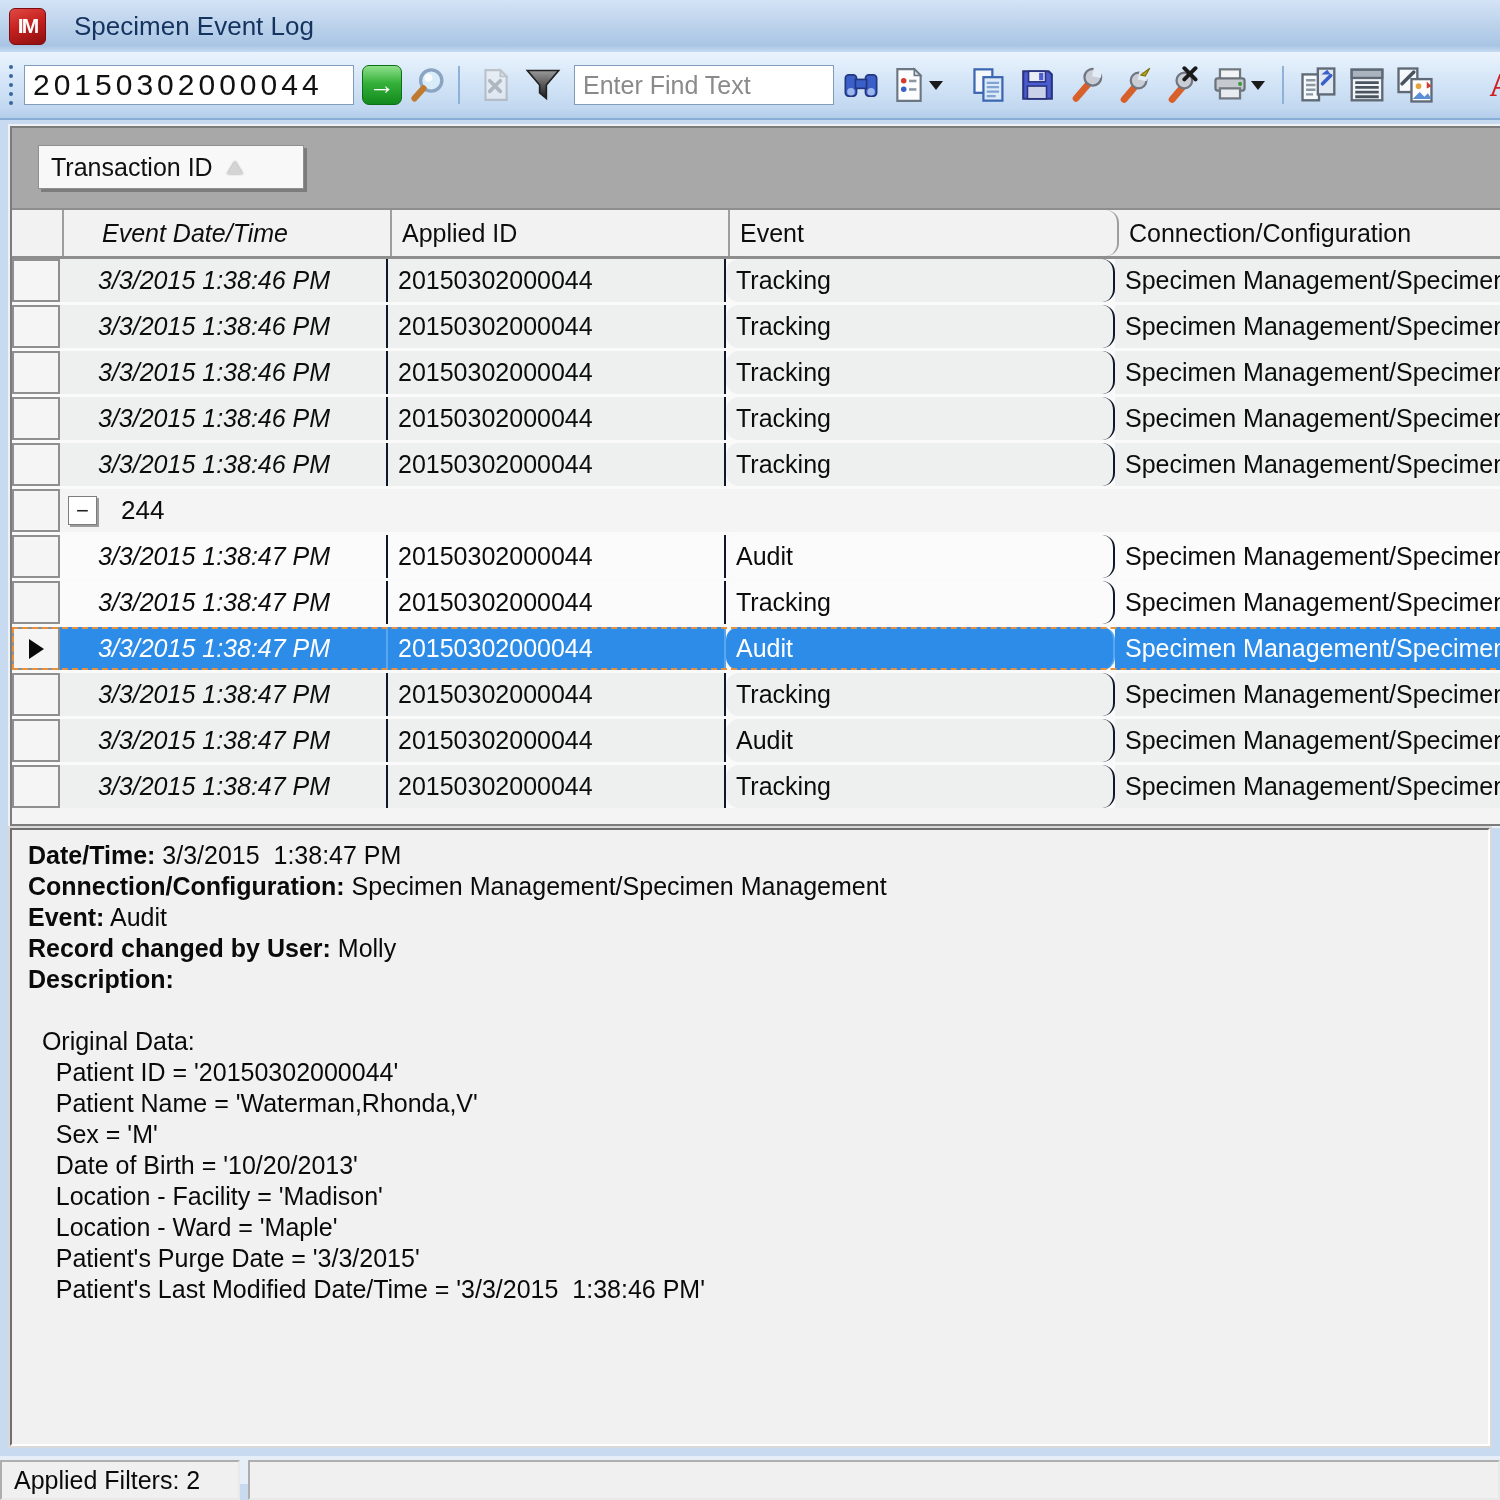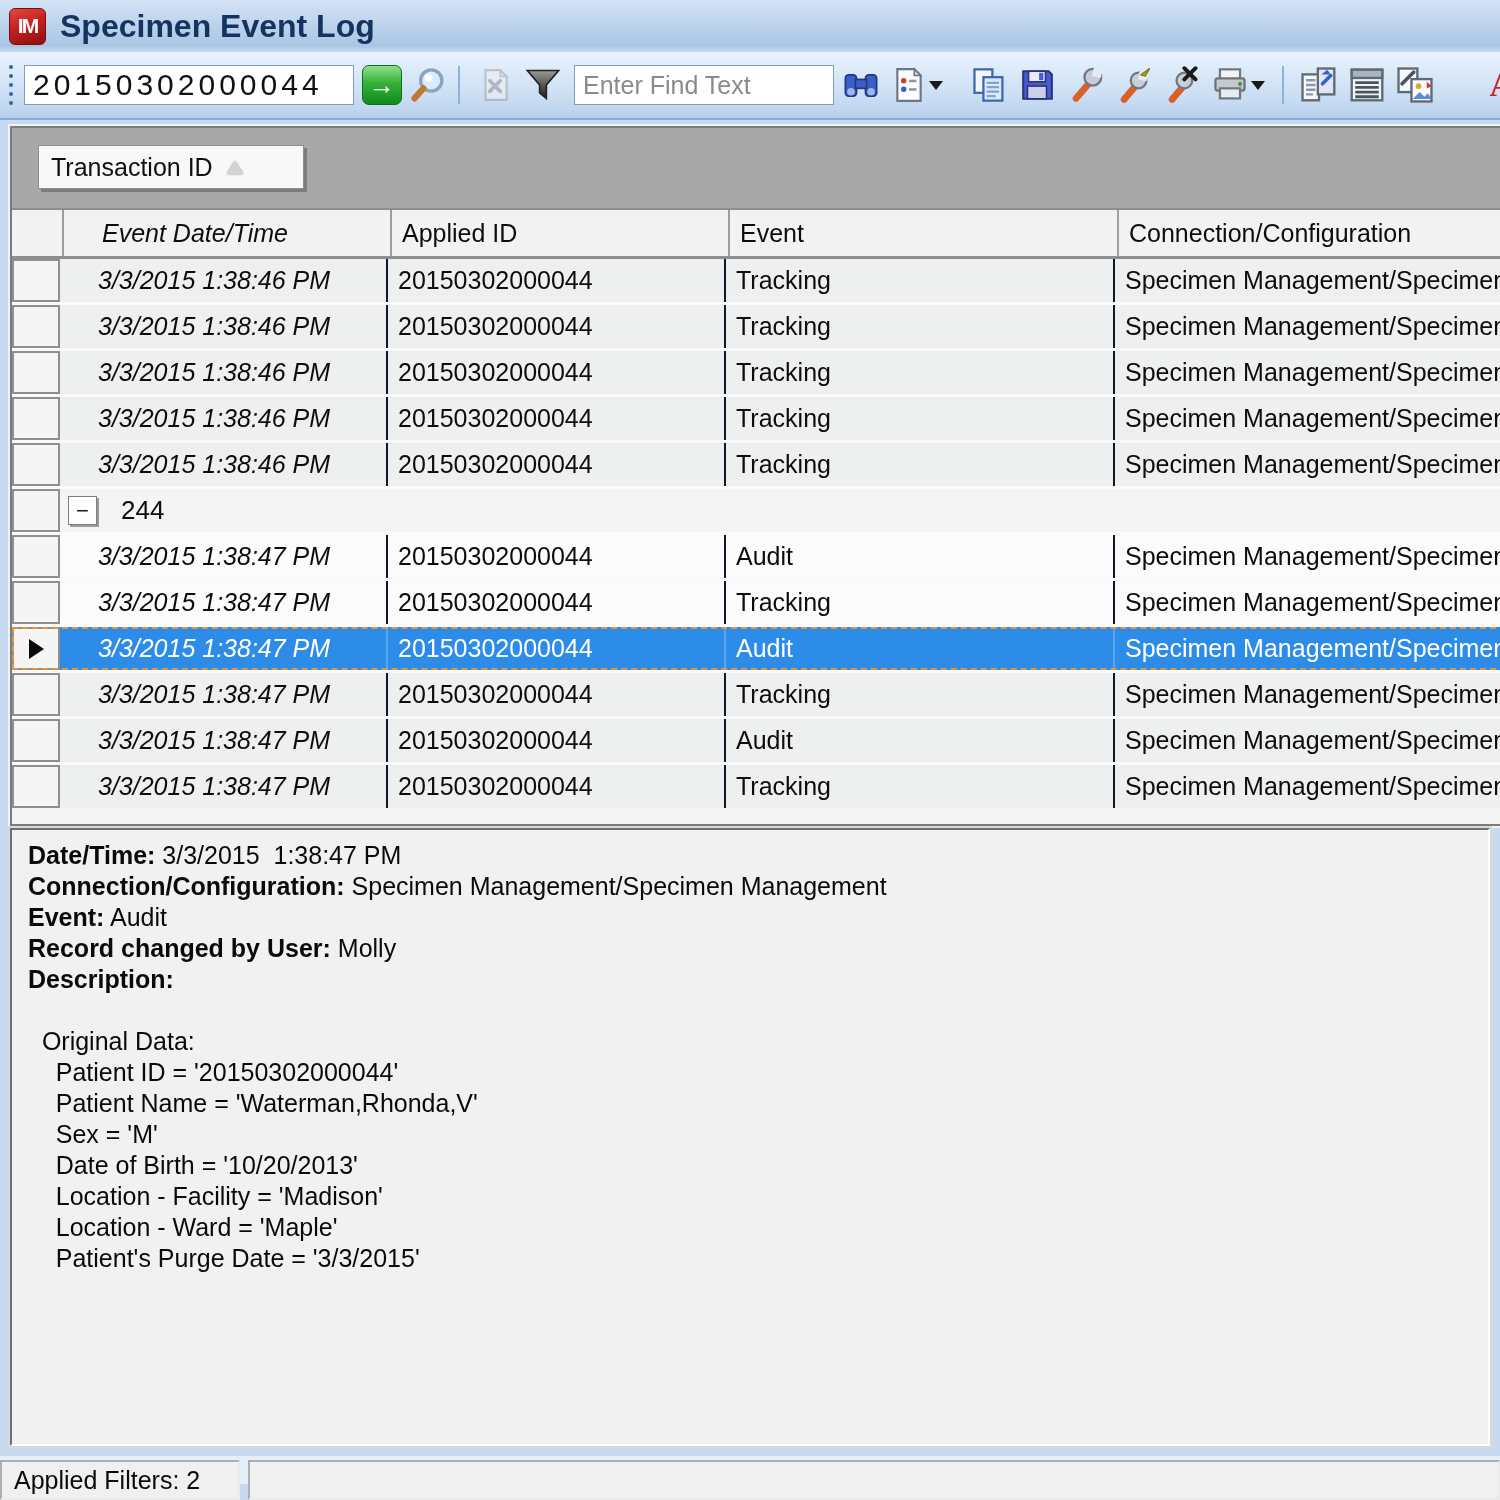--- a/index.html
+++ b/index.html
@@ -15,21 +15,21 @@
     background:linear-gradient(180deg,#d4e3f6 0%,#b9d0ea 55%,#a9c5e4 88%,#c5daf2 100%);
     display:flex;align-items:center;
   }
   .app-logo{
     width:35px;height:35px;margin-left:9px;border-radius:6px;
     background:linear-gradient(160deg,#e04a44 0%,#c6211f 45%,#8e0f10 100%);
     border:1px solid #7d0d0e;
     color:#fff;font-weight:bold;font-size:21px;display:flex;align-items:center;justify-content:center;
     letter-spacing:-2px;
   }
-  .app-title{margin-left:14px;font-size:32px;font-weight:bold;color:#14335f;}
+  .app-title{margin-left:28px;font-size:26px;font-weight:normal;color:#14335f;}
   
   .toolbar{
     position:absolute;left:0;top:52px;width:1500px;height:66px;
     background:linear-gradient(180deg,#eaf3fd 0%,#d4e5f7 45%,#c2d8f0 85%,#b3cdea 100%);
     border-bottom:2px solid #87aed7;
     display:flex;align-items:center;
   }
   .grip{width:10px;height:40px;margin-left:6px;display:flex;flex-direction:column;justify-content:space-between;align-items:center;padding:3px 0;}
   .grip i{width:4px;height:4px;border-radius:50%;background:#39659f;display:block;}
   .tb-input{
@@ -65,21 +65,21 @@
     background:#f8f8f8;border:1px solid #8f8f8f;
     box-shadow:3px 3px 0 rgba(70,70,70,.45);
     display:flex;align-items:center;font-size:25px;color:#101010;padding-left:12px;box-sizing:border-box;
   }
   .sort-asc{width:0;height:0;border-left:8px solid transparent;border-right:8px solid transparent;border-bottom:13px solid #d4d4d4;margin-left:14px;filter:drop-shadow(0 0 1px #8a8a8a);}
   .hdr-row{display:flex;height:46px;background:#f2f2f2;border-bottom:3px solid #8e8e8e;}
   .hcell{box-sizing:border-box;border-right:2px solid #9e9e9e;display:flex;align-items:center;font-size:25px;color:#0d0d0d;white-space:nowrap;overflow:hidden;}
   .c-sel{width:52px;flex:0 0 auto;}
   .c-date{width:328px;flex:0 0 auto;padding-left:38px;font-style:italic;}
   .c-spec{width:338px;flex:0 0 auto;padding-left:10px;}
-  .c-event{width:389px;flex:0 0 auto;padding-left:10px;}
+  .c-event{width:389px;flex:0 0 auto;padding-left:10px;border-radius:13px;}
   .c-conn{flex:1 1 auto;padding-left:10px;border-right:none;}
   .rows{background:#fafafa;}
   .grow{display:flex;height:43px;margin-bottom:3px;}
   .selcell{
     width:48px;flex:0 0 auto;background:#f5f5f5;border:2px solid #8f8f8f;box-sizing:border-box;
     display:flex;align-items:center;justify-content:center;
   }
   .cell{box-sizing:border-box;display:flex;align-items:center;font-size:25px;color:#0c0c0c;white-space:nowrap;overflow:hidden;border-right:2px solid #0f172a;background:#eef0ef;}
   .grow.shade-white .cell{background:#fbfbfb;}
   .grow.selected .cell{background:#2d8ce8;color:#fff;border-right-color:#5aa6ee;}
@@ -390,20 +390,21 @@
   <div class="d-gap"></div>
   <div>
       <div class="d-line">  Original Data:</div>
       <div class="d-line">    Patient ID = '20150302000044'</div>
       <div class="d-line">    Patient Name = 'Waterman,Rhonda,V'</div>
       <div class="d-line">    Sex = 'M'</div>
       <div class="d-line">    Date of Birth = '10/20/2013'</div>
       <div class="d-line">    Location - Facility = 'Madison'</div>
       <div class="d-line">    Location - Ward = 'Maple'</div>
       <div class="d-line">    Patient's Purge Date = '3/3/2015'</div>
+      <div class="d-line">    Patient's Last Modified Date/Time = '3/3/2015  1:38:46 PM'</div>
     </div>
 </div>
 
 <div class="statusband">
   <div class="status-panel sp-left">
     <span>Applied Filters: 2</span>
   </div>
   <div class="status-panel sp-right"></div>
 </div>
 

